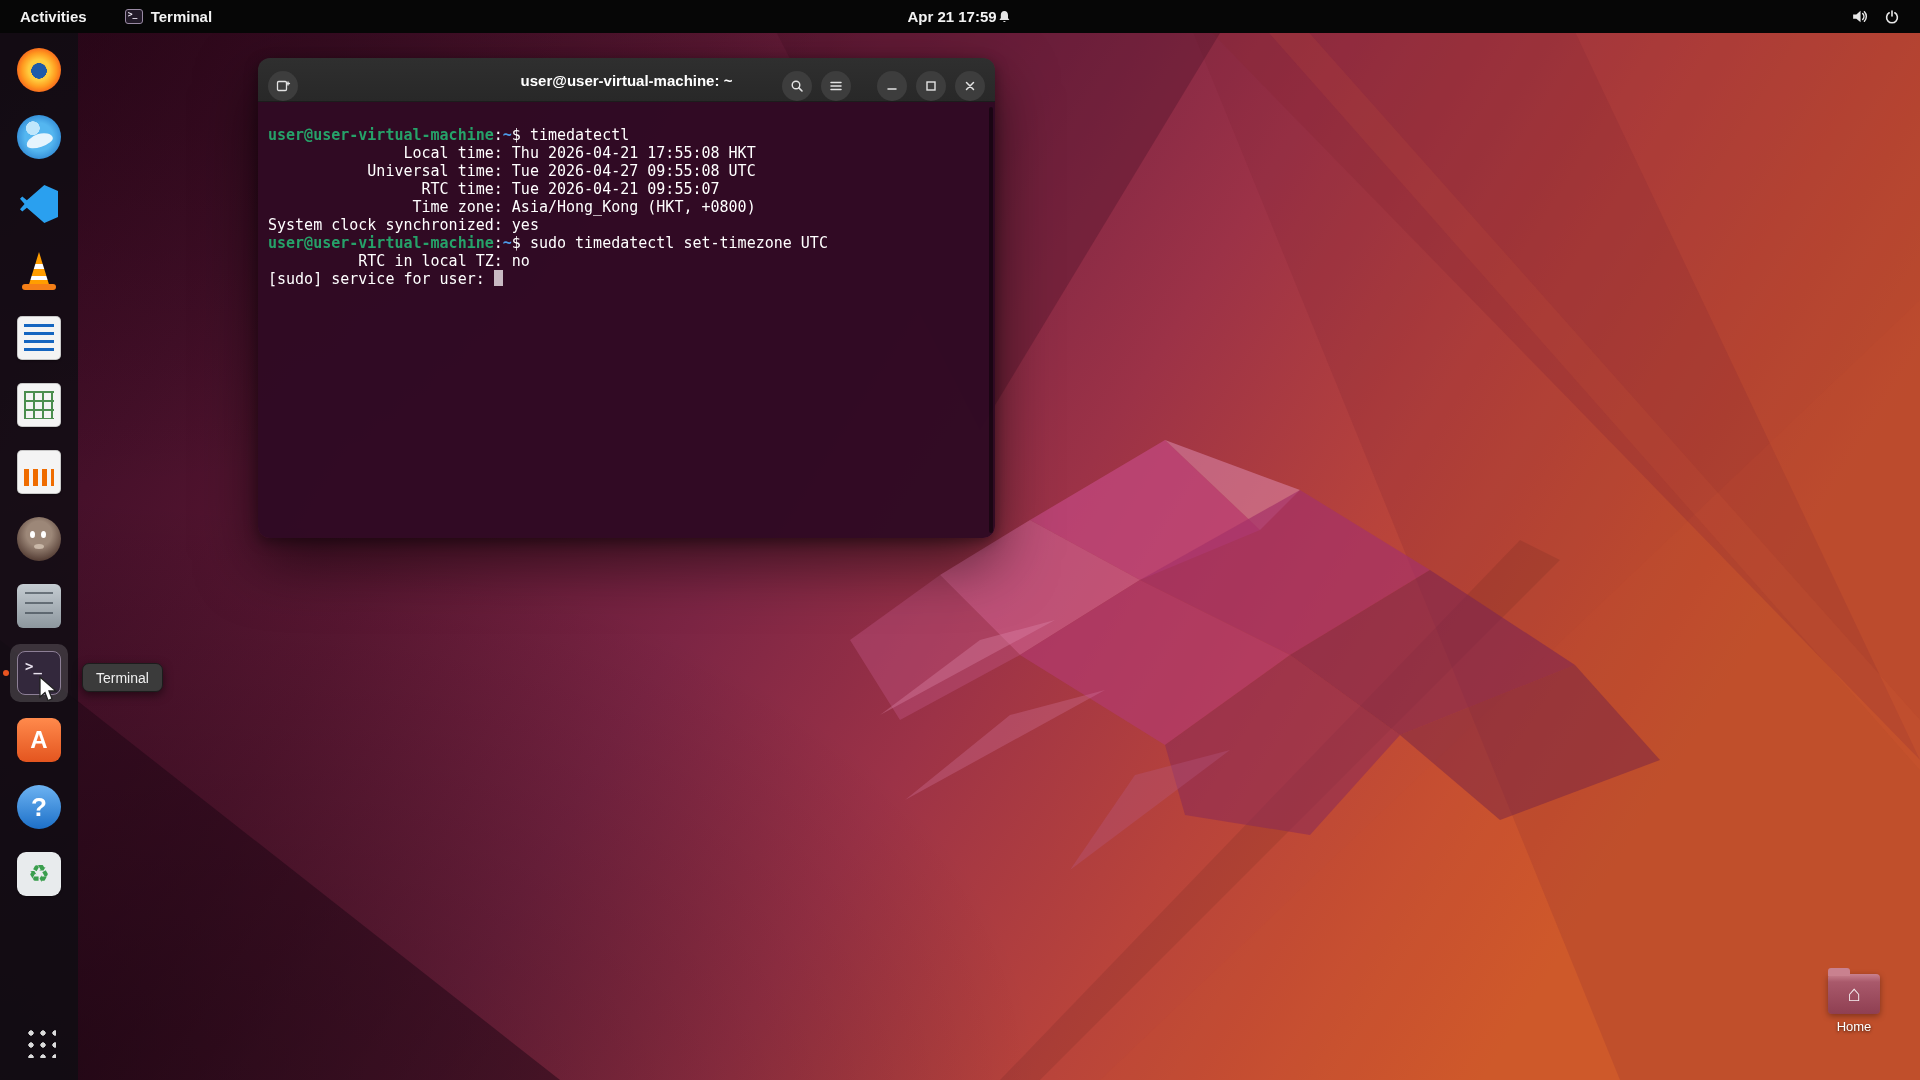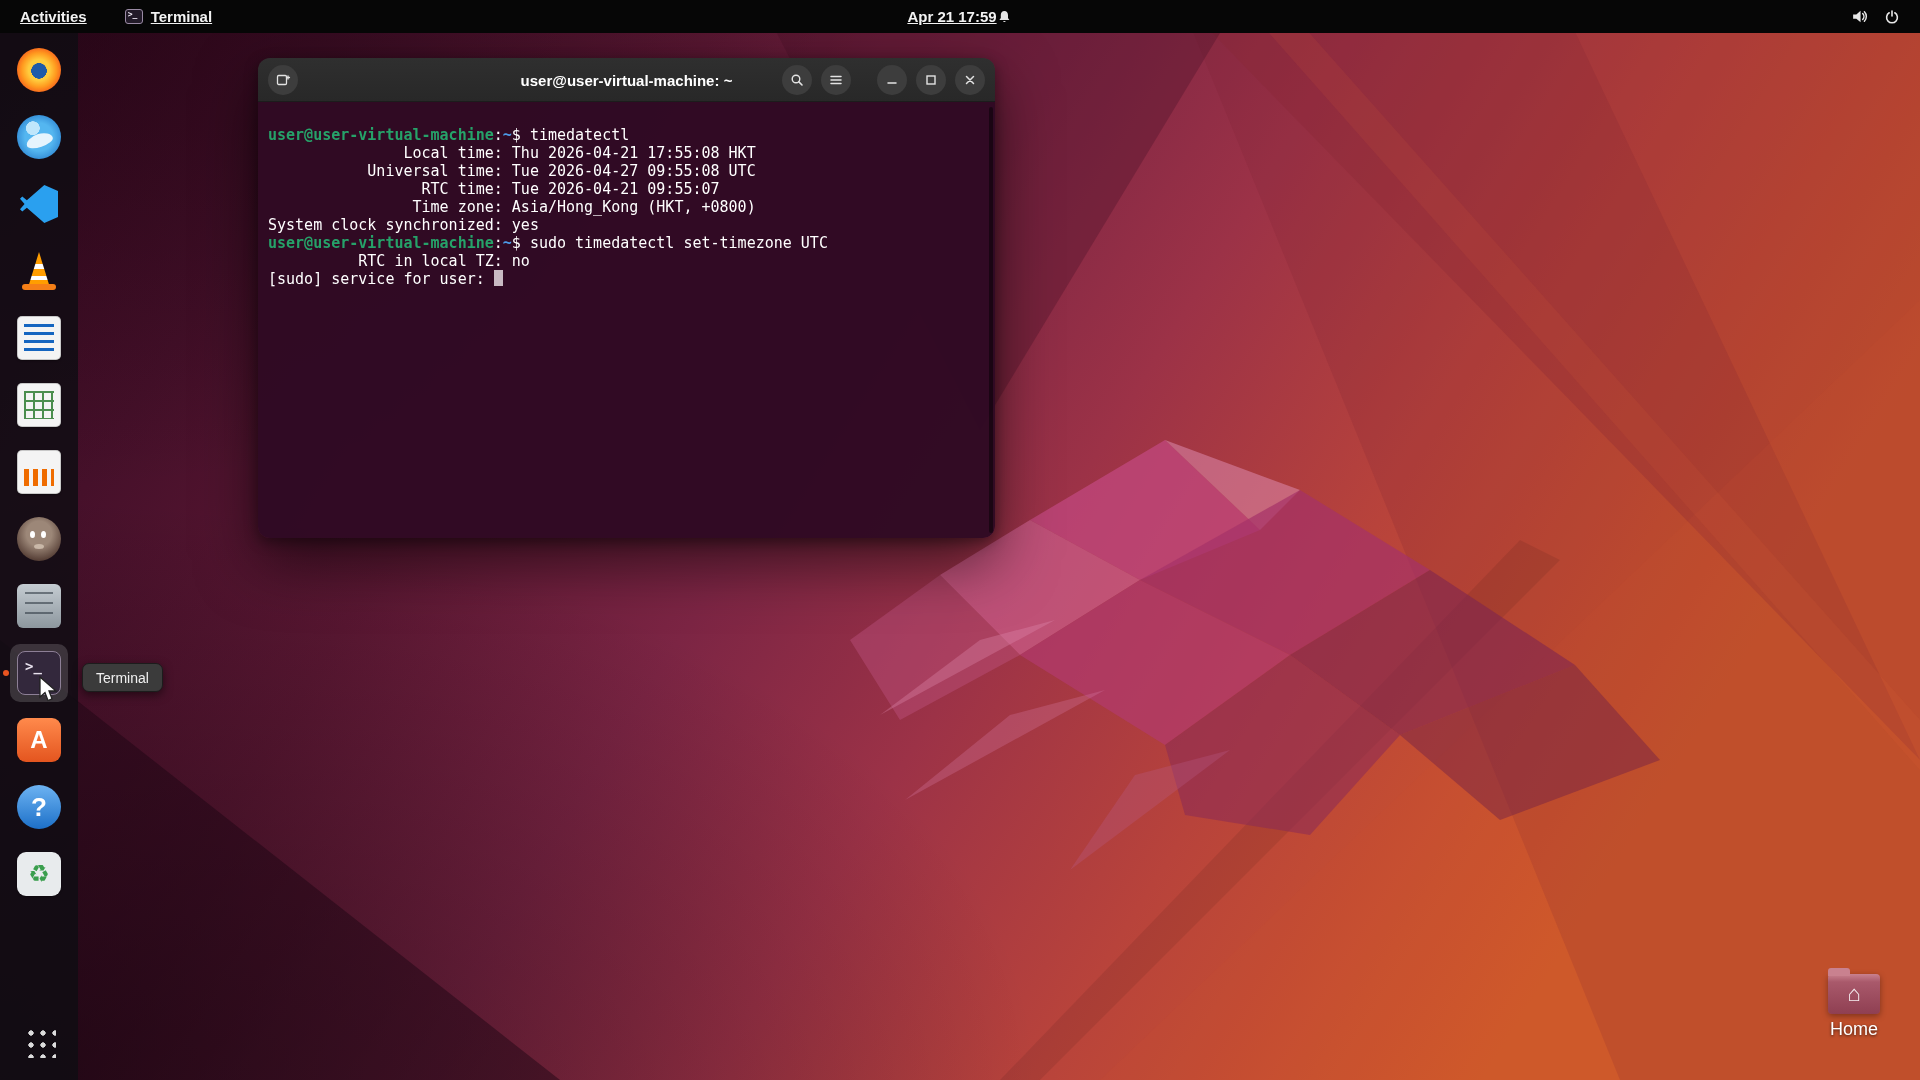--- a/index.html
+++ b/index.html
@@ -9,21 +9,21 @@
 
   
   .wallpaper { position:absolute; inset:0; width:100%; height:100%; z-index:0; }
 
   
   .top-bar { position:absolute; top:0; left:0; right:0; height:33px; background:#060606;
     display:flex; align-items:center; justify-content:space-between; padding:0 14px;
     color:#f2f2f2; font-size:15px; z-index:40; }
   .tb-left { display:flex; align-items:center; gap:26px; height:100%; }
   .tb-item { display:flex; align-items:center; gap:8px; height:100%; padding:0 6px;
-    cursor:default; background:none; border:none; color:#f2f2f2; font-size:15px; font-weight:600;text-decoration:underline; }
+    cursor:default; background:none; border:none; color:#f2f2f2; font-size:15px; font-weight:600; }
   .tb-term-icon { position:relative; width:18px; height:15px; background:#221a28;
     border:1px solid #9a8aa4; border-radius:3px; display:inline-block; }
   .tb-term-icon::after { content:">_"; position:absolute; left:2px; top:0px;
     font:700 8px "DejaVu Sans Mono",monospace; color:#efeaf4; }
   .tb-center { position:absolute; left:50%; top:0; transform:translateX(-50%); height:33px;
     display:flex; align-items:center; gap:0; font-weight:600; }
   .tb-right { display:flex; align-items:center; gap:16px; height:100%; }
 
   
   .dock { position:absolute; left:0; top:33px; bottom:0; width:78px;
@@ -94,21 +94,21 @@
     display:flex; align-items:center; padding:0 13px; background:#3b3b3b; border:1px solid #1c1c1c;
     border-radius:7px; color:#f0f0f0; font-size:14px; box-shadow:0 3px 10px rgba(0,0,0,.5); }
   .mouse-cursor { position:absolute; left:38px; top:676px; z-index:70; }
 
   
   .terminal { position:absolute; left:258px; top:58px; width:737px; height:480px; z-index:20;
     border-radius:12px; overflow:hidden; box-shadow:0 24px 60px rgba(0,0,0,.55), 0 4px 14px rgba(0,0,0,.4);
     display:flex; flex-direction:column; }
   .term-header { position:relative; height:44px; flex:0 0 44px;
     background:linear-gradient(180deg,#2f2f2f,#282828); border-bottom:1px solid #1c1c1c;
-    display:flex; align-items:center; padding:0 10px; }
+    display:flex; align-items:flex-end; padding:0 10px; }
   .term-title { position:absolute; left:50%; top:50%; transform:translate(-50%,-50%);
     color:#ffffff; font-size:15px; font-weight:700; white-space:nowrap; }
   .th-right { margin-left:auto; display:flex; align-items:center; gap:9px; }
   .th-gap { width:8px; }
   .th-btn { width:30px; height:30px; border-radius:50%; border:none; background:#3d3d3d;
     display:flex; align-items:center; justify-content:center; cursor:pointer; padding:0; }
   .th-btn svg { display:block; }
 
   .term-body { position:relative; flex:1; background:rgba(48,10,36,0.98); padding:24px 10px;
     font:15px/18px "DejaVu Sans Mono", monospace; color:#ffffff; cursor:text; }
@@ -123,21 +123,21 @@
   
   .home-shortcut { position:absolute; left:1822px; top:974px; width:64px; z-index:10;
     display:flex; flex-direction:column; align-items:center; cursor:pointer; }
   .folder { position:relative; width:52px; height:40px; border-radius:4px;
     background:linear-gradient(180deg,#c9818f 0%, #a9596b 20%, #8f3f52 100%);
     box-shadow:0 2px 6px rgba(0,0,0,.35); }
   .folder::before { content:""; position:absolute; top:-6px; left:0; width:22px; height:8px;
     background:#c9818f; border-radius:3px 3px 0 0; }
   .folder::after { content:"\2302"; position:absolute; inset:0; display:flex; align-items:center;
     justify-content:center; color:#f6edf0; font-size:22px; }
-  .home-label { margin-top:5px; color:#ffffff; font-size:18px; text-shadow:0 1px 3px rgba(0,0,0,.7); }
+  .home-label { margin-top:5px; color:#ffffff; font-size:13px; text-shadow:0 1px 3px rgba(0,0,0,.7); }
 </style>
 </head>
 <body>
 
 <div class="screen">
 
   <svg class="wallpaper" viewBox="0 0 1920 1080" preserveAspectRatio="none">
     <defs>
       <linearGradient id="bg" x1="0" y1="0" x2="1" y2="0.35">
         <stop offset="0" stop-color="#35081f"></stop>

